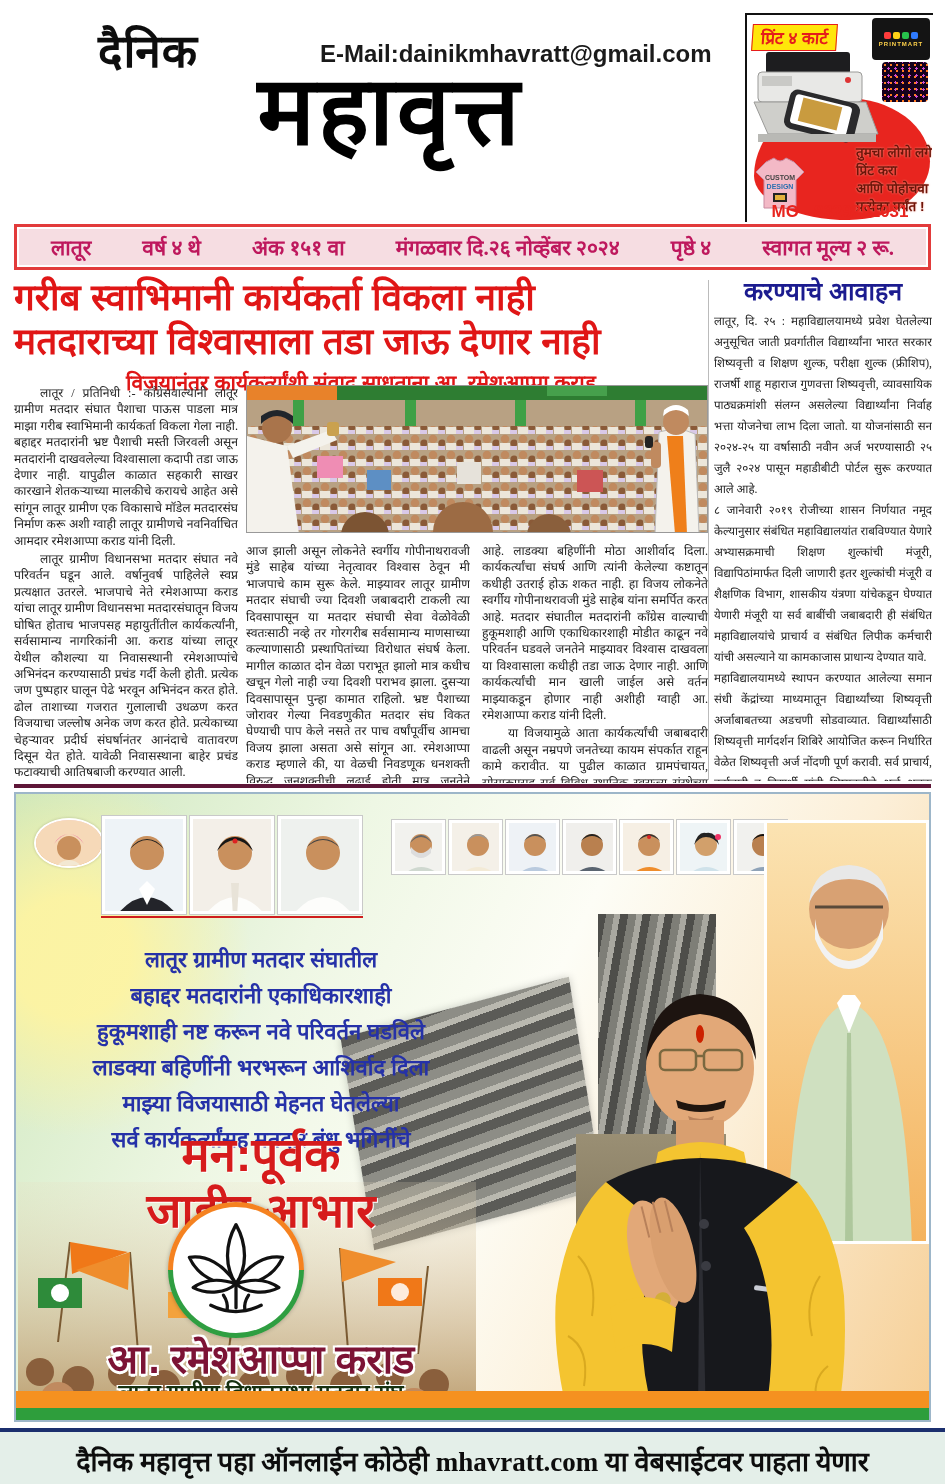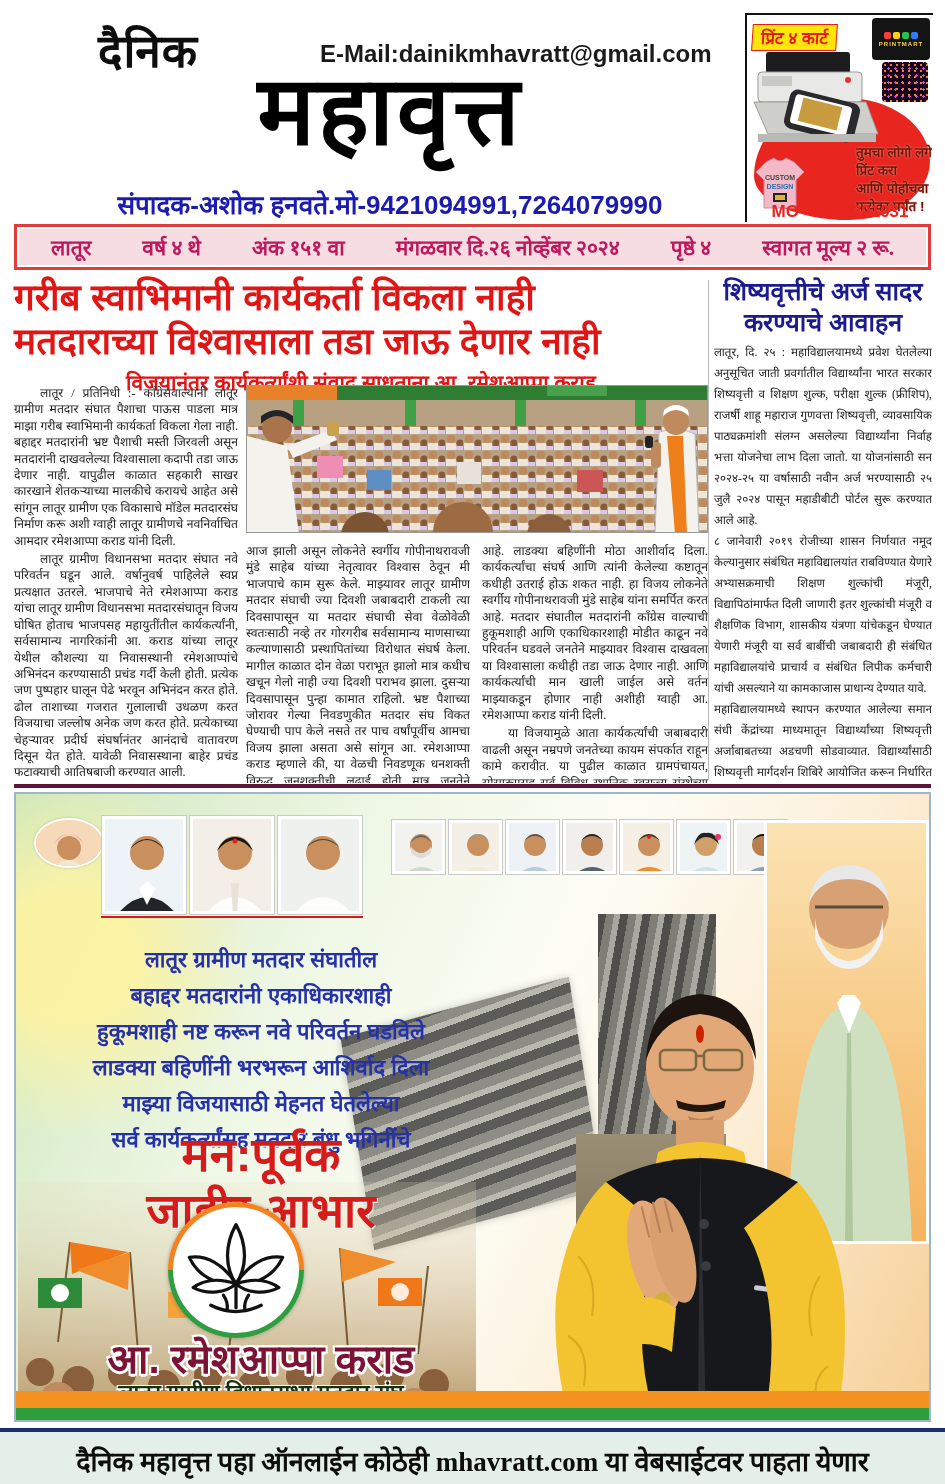--- a/index.html
+++ b/index.html
@@ -106,21 +106,20 @@
   .footer span{font-family:"Liberation Serif",serif;font-size:27px;font-weight:700;color:#0d0d0d;}
 </style>
 </head>
 <body>
 
 <div class="page">
 
   <div class="abs mast-daily">दैनिक</div>
   <div class="abs mast-email">E-Mail:dainikmhavratt@gmail.com</div>
   <div class="abs mast-title">महावृत्त</div>
-  <div class="abs mast-editor">संपादक-अशोक हनवते.मो-9421094991,7264079990</div>
   <div class="abs mast-vline"></div>
   <div class="abs mast-hline"></div>
 
   <div class="abs print-ad">
     <div class="pa-blob"></div>
     <div class="pa-badge">प्रिंट ४ कार्ट</div>
     <div class="pa-brand">
       <div class="dots">
         <i style="background:#ff3b3b"></i>
           <i style="background:#ffd117"></i>
@@ -234,21 +233,20 @@
     </div>
     <div class="colC">
       <p style="text-indent:0">आहे. लाडक्या बहिणींनी मोठा आशीर्वाद दिला. कार्यकर्त्यांचा संघर्ष आणि त्यांनी केलेल्या कष्टातून कधीही उतराई होऊ शकत नाही. हा विजय लोकनेते स्वर्गीय गोपीनाथरावजी मुंडे साहेब यांना समर्पित करत आहे. मतदार संघातील मतदारांनी काँग्रेस वाल्याची हुकूमशाही आणि एकाधिकारशाही मोडीत काढून नवे परिवर्तन घडवले जनतेने माझ्यावर विश्वास दाखवला या विश्वासाला कधीही तडा जाऊ देणार नाही. आणि कार्यकर्त्यांची मान खाली जाईल असे वर्तन माझ्याकडून होणार नाही अशीही ग्वाही आ. रमेशआप्पा कराड यांनी दिली.</p>
       <p>या विजयामुळे आता कार्यकर्त्यांची जबाबदारी वाढली असून नम्रपणे जनतेच्या कायम संपर्कात राहून कामे करावीत. या पुढील काळात ग्रामपंचायत, सोसाट्यासह सर्व विविध स्थानिक स्वराज्य संस्थेच्या निवडणुकीत आपल्याला यश मिळवायचे आहे, सहकारी साखर कारखाने शेतकऱ्यांच्या मालकीचे करावयाचे आहेत त्याचबरोबर महाराष्ट्रात लातूर ग्रामीण मतदार संघ एक विकासाचा मॉडेल निर्माण करण्यासाठी आपला प्रयत्न राहील असे आ. रमेशआप्पा कराड यांनी बोलून दाखविले.</p>
     </div>
   </div>
 
   <div class="abs vdiv"></div>
   <div class="abs sch">
     <h3>
-      <div>शिष्यवृत्तीचे अर्ज सादर</div>
       <div>करण्याचे आवाहन</div>
     </h3>
     <p>लातूर, दि. २५ : महाविद्यालयामध्ये प्रवेश घेतलेल्या अनुसूचित जाती प्रवर्गातील विद्यार्थ्यांना भारत सरकार शिष्यवृत्ती व शिक्षण शुल्क, परीक्षा शुल्क (फ्रीशिप), राजर्षी शाहू महाराज गुणवत्ता शिष्यवृत्ती, व्यावसायिक पाठ्यक्रमांशी संलग्न असलेल्या विद्यार्थ्यांना निर्वाह भत्ता योजनेचा लाभ दिला जातो. या योजनांसाठी सन २०२४-२५ या वर्षासाठी नवीन अर्ज भरण्यासाठी २५ जुलै २०२४ पासून महाडीबीटी पोर्टल सुरू करण्यात आले आहे.</p>
     <p>८ जानेवारी २०१९ रोजीच्या शासन निर्णयात नमूद केल्यानुसार संबंधित महाविद्यालयांत राबविण्यात येणारे अभ्यासक्रमाची शिक्षण शुल्कांची मंजूरी, विद्यापिठांमार्फत दिली जाणारी इतर शुल्कांची मंजूरी व शैक्षणिक विभाग, शासकीय यंत्रणा यांचेकडून घेण्यात येणारी मंजूरी या सर्व बाबींची जबाबदारी ही संबंधित महाविद्यालयांचे प्राचार्य व संबंधित लिपीक कर्मचारी यांची असल्याने या कामकाजास प्राधान्य देण्यात यावे.</p>
     <p>महाविद्यालयामध्ये स्थापन करण्यात आलेल्या समान संधी केंद्रांच्या माध्यमातून विद्यार्थ्यांच्या शिष्यवृत्ती अर्जाबाबतच्या अडचणी सोडवाव्यात. विद्यार्थ्यांसाठी शिष्यवृत्ती मार्गदर्शन शिबिरे आयोजित करून निर्धारित वेळेत शिष्यवृत्ती अर्ज नोंदणी पूर्ण करावी. सर्व प्राचार्य, कर्मचारी व विद्यार्थी यांनी शिष्यवृत्तीचे अर्ज अचूक भरून मंजुरीसाठी समाज कल्याण सहायक आयुक्त कार्यालयाकडे विहीत मुदतीत ऑनलाईन सादर करावेत. महाविद्यालय स्तरावर अथवा विद्यार्थी लॉगीनवर अर्ज प्रलंबित राहिल्यास त्याची सर्वस्वी आर्थिक जबाबदारी संबंधित महाविद्यालयाचे प्राचार्य यांची राहील, असे समाज कल्याण सहायक आयुक्त यांनी कळविले आहे.</p>
 
   </div>
 
   <div class="abs hrule"></div>
 

